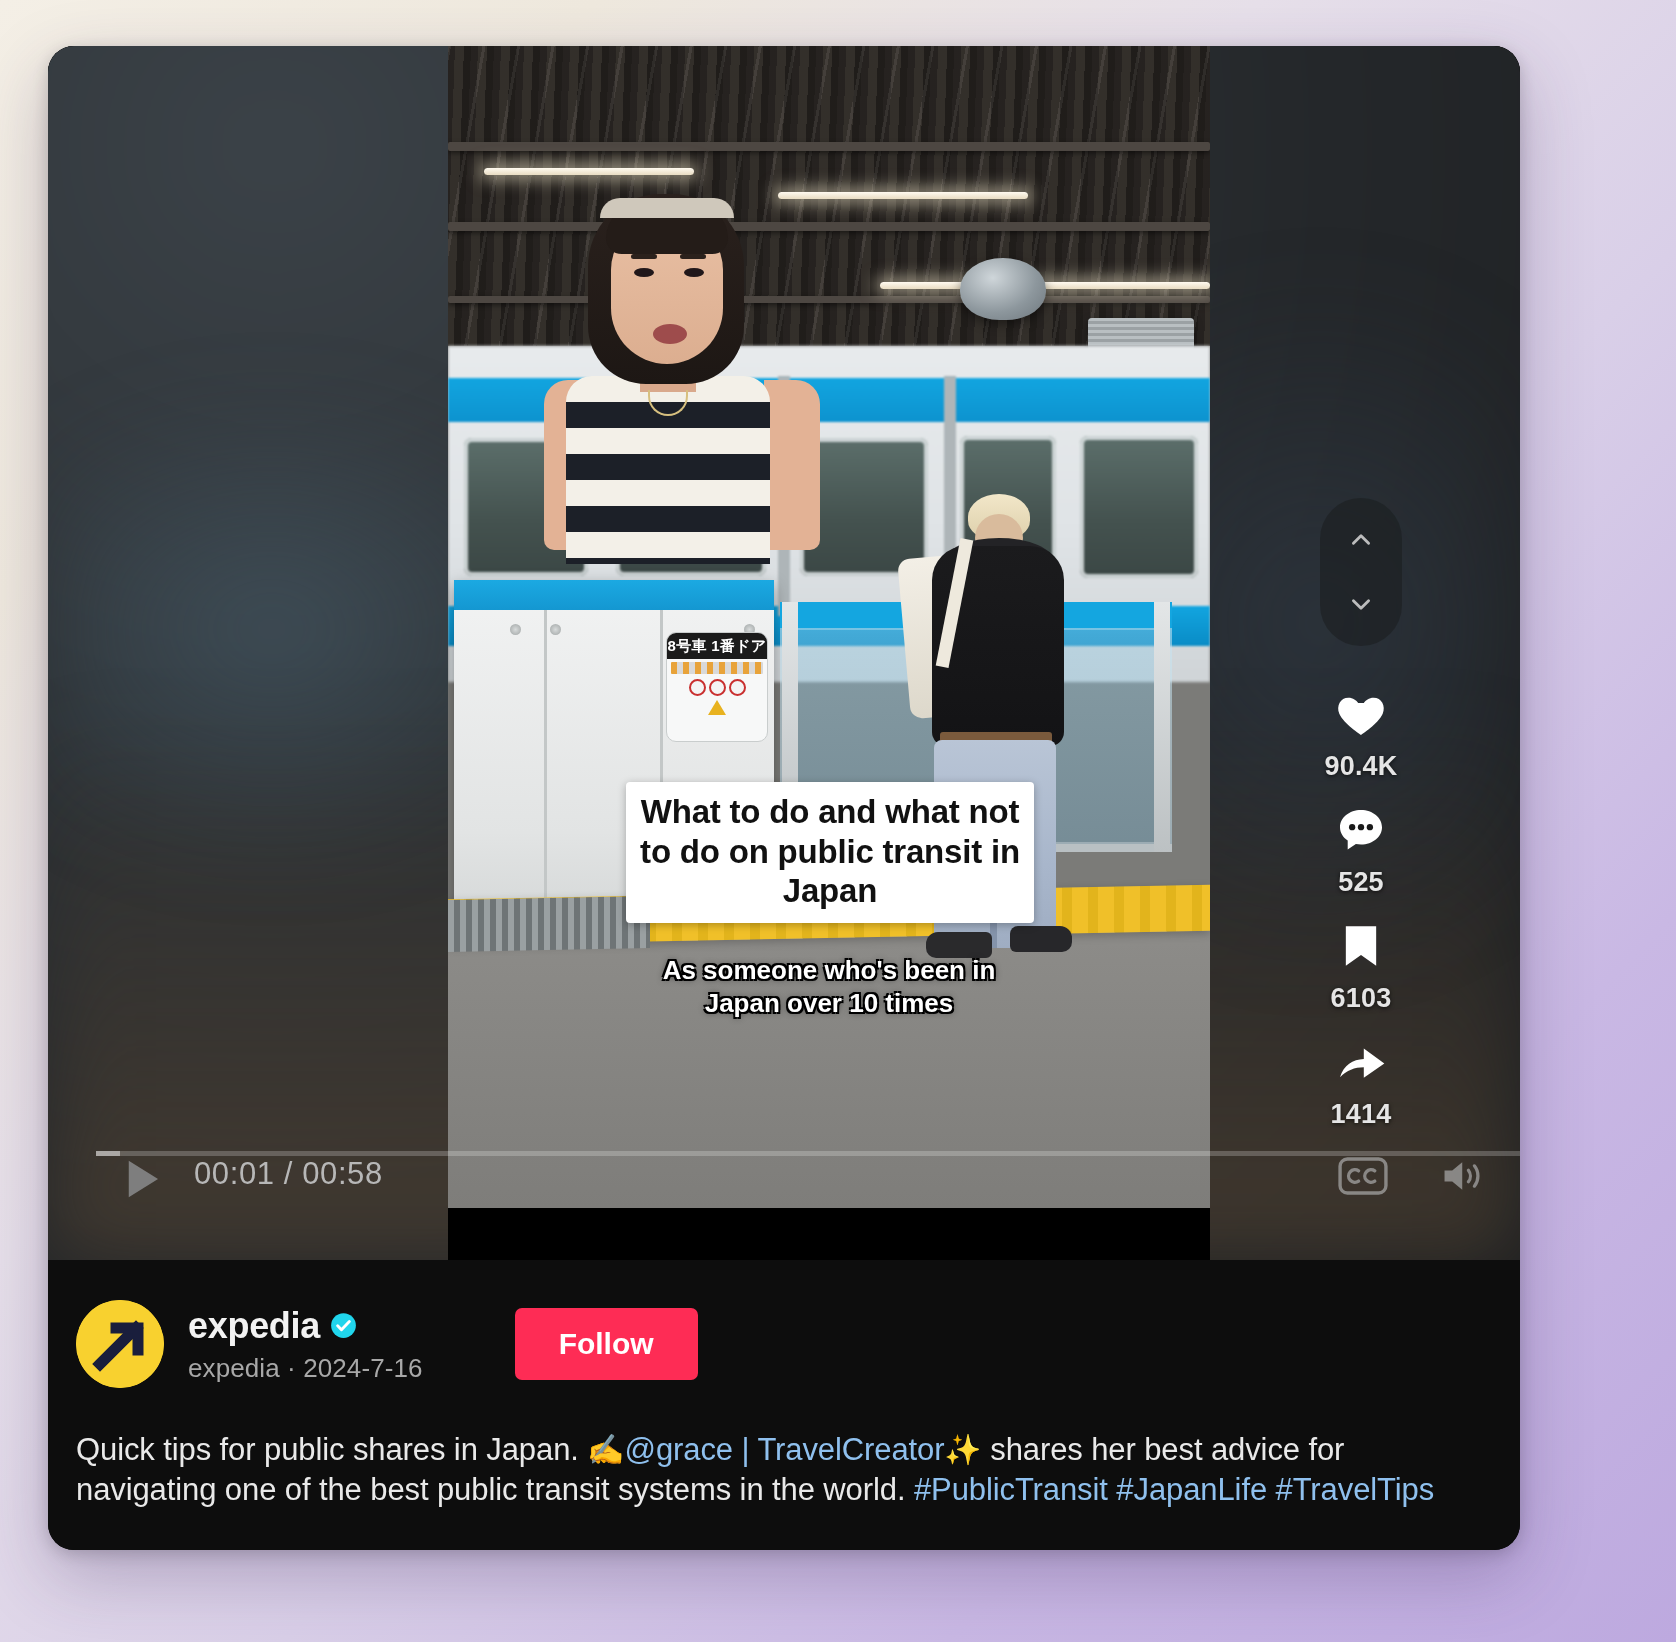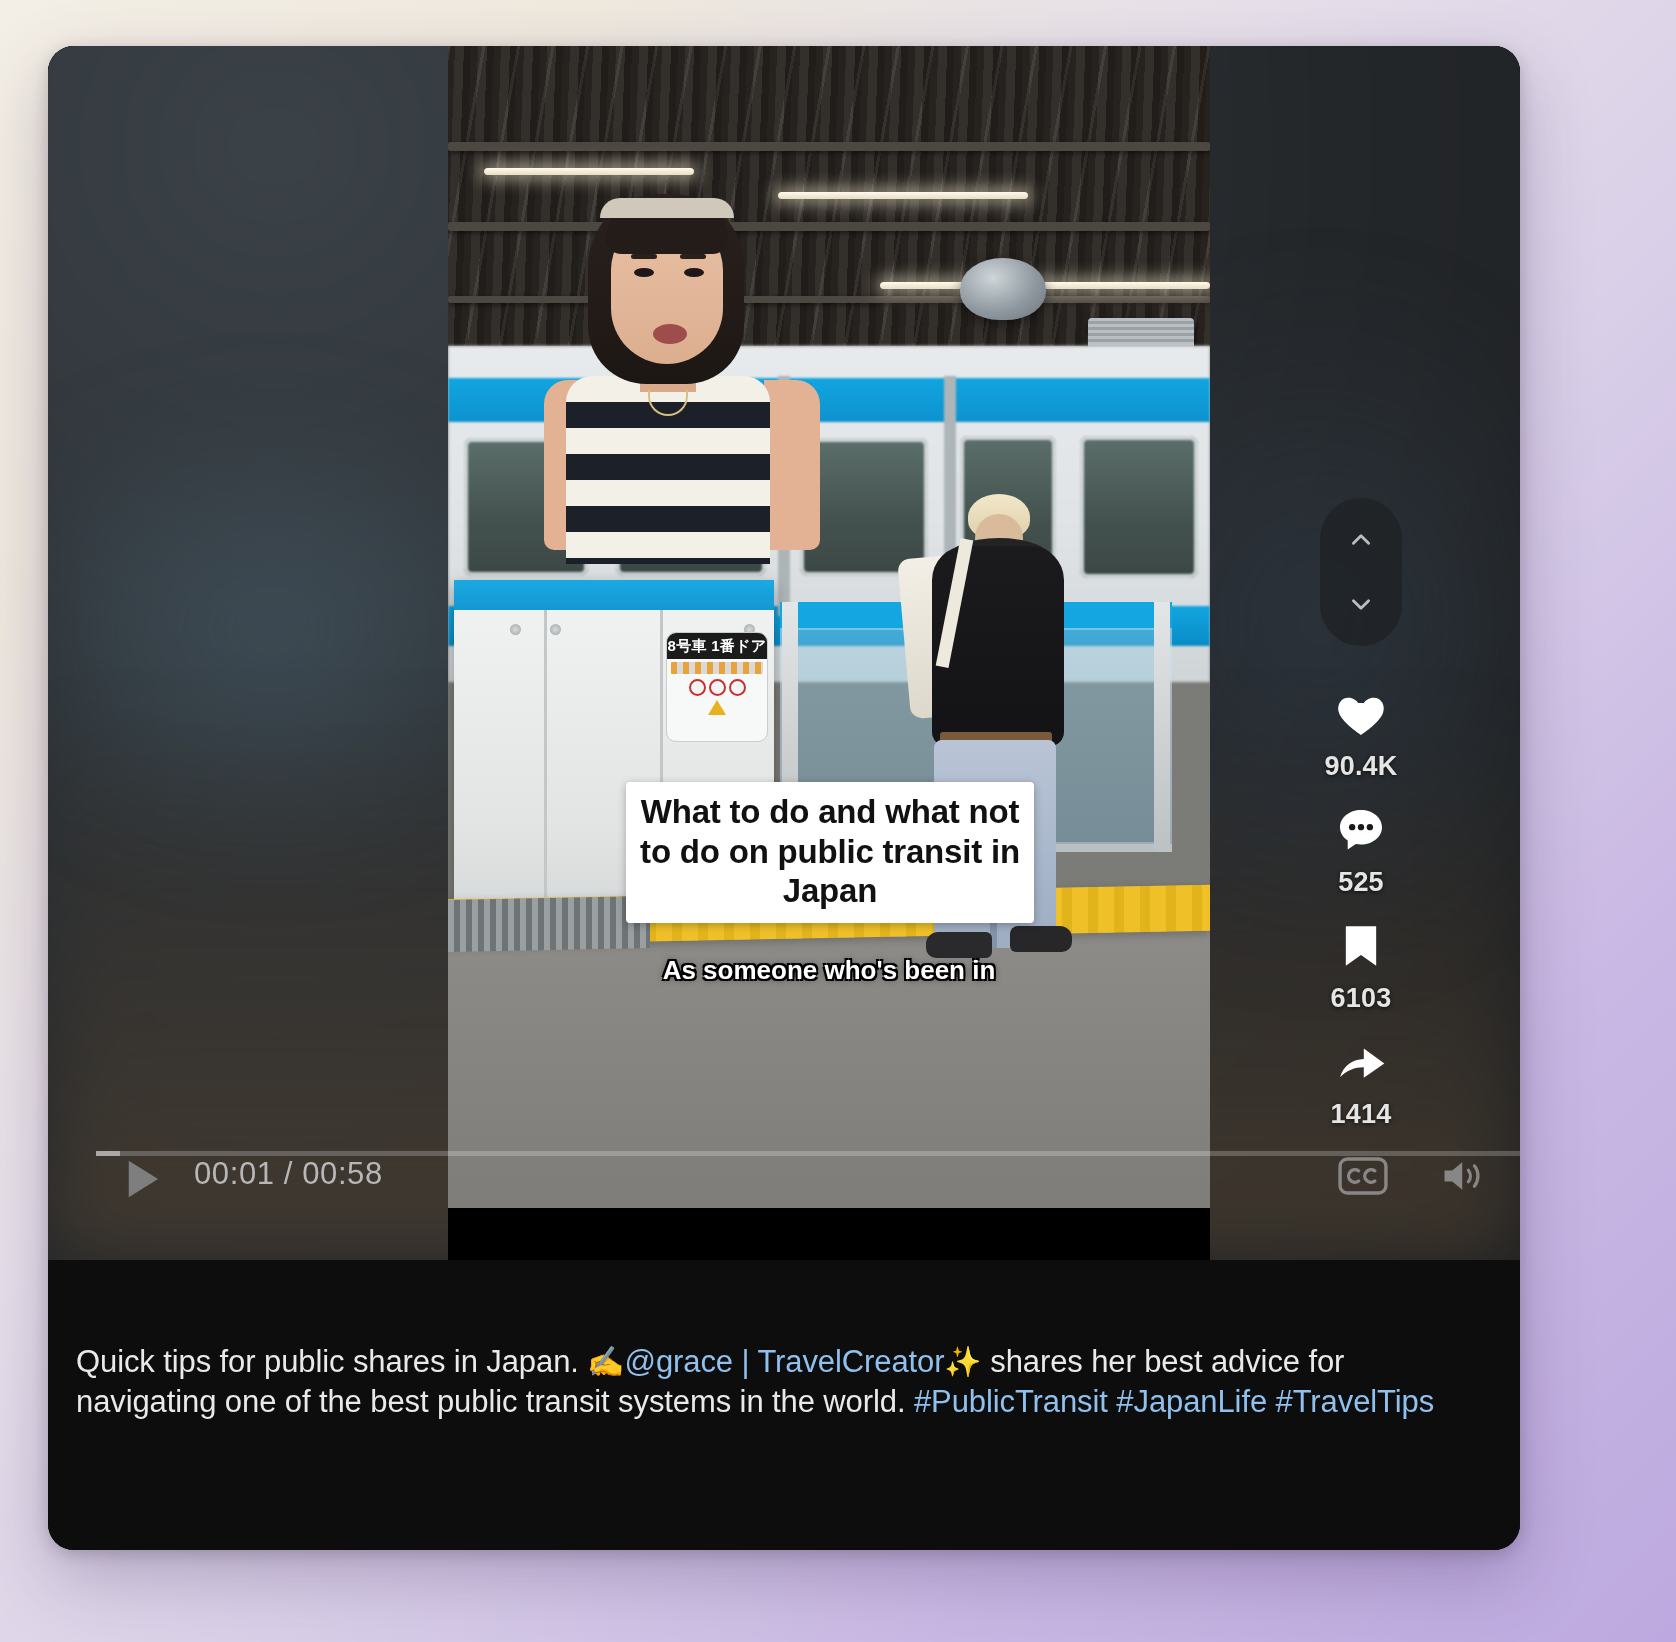--- a/index.html
+++ b/index.html
@@ -559,20 +559,21 @@
         <div class="cr cr-headband"></div>
         <div class="cr cr-brow l"></div>
         <div class="cr cr-brow r"></div>
         <div class="cr cr-eye l"></div>
         <div class="cr cr-eye r"></div>
         <div class="cr cr-mouth"></div>
 
         <div id="caption-title">What to do and what not to do on public transit in Japan</div>
         <div id="caption-sub">
           <div>As someone who's been in</div>
+          <div>Japan over 10 times</div>
         </div>
 
       </div>
       <div id="video-bottom-black"></div>
     </div>
 
     <div id="action-rail">
 
       <div id="nav-pill">
         <svg class="nav-chevron" viewBox="0 0 24 24">
@@ -637,20 +638,43 @@
           <path d="M18.5 9.2a6.2 6.2 0 010 7.6" fill="none" stroke="#a8a8a8" stroke-width="2.1" stroke-linecap="round"></path>
           <path d="M22.4 6.4a10.6 10.6 0 010 13.2" fill="none" stroke="#a8a8a8" stroke-width="2.1" stroke-linecap="round"></path>
         </svg>
       </div>
     </div>
 
   </div>
 
   <div id="meta-panel">
 
+    <div id="profile-row">
+
+      <div id="avatar">
+        <svg width="88" height="88" viewBox="0 0 88 88">
+          <circle cx="44" cy="44" r="44" fill="#f8d12f"></circle>
+          <path d="M24 64 L60 28" stroke="#191e3c" stroke-width="11" stroke-linecap="square" fill="none"></path>
+          <path d="M40 28 H62 V50" stroke="#191e3c" stroke-width="11" fill="none" stroke-linecap="square"></path>
+        </svg>
+      </div>
+
+      <div id="profile-text">
+        <div id="display-name-row">
+          <span id="display-name">expedia</span>
+          <svg id="verified-badge" viewBox="0 0 24 24">
+            <circle cx="12" cy="12" r="11" fill="#20d5ec"></circle>
+            <path d="M6.8 12.3l3.4 3.4 7-7.2" fill="none" stroke="#fff" stroke-width="2.6" stroke-linecap="round" stroke-linejoin="round"></path>
+          </svg>
+        </div>
+        <div id="handle-line">expedia · 2024-7-16</div>
+      </div>
+
+      <button id="follow-button">Follow</button>
+    </div>
 
     <div id="caption-block">
       <span>Quick tips for public shares in Japan. </span><span class="emoji">✍️</span><span class="mention">@grace</span><span class="mention"> | </span><span class="mention">TravelCreator</span><span class="emoji">✨</span><span> shares her best advice for navigating one of the best public transit systems in the world. </span><span class="hashtag">#PublicTransit</span>
       <span class="hashtag">#JapanLife</span>
       <span class="hashtag">#TravelTips</span>
     </div>
 
   </div>
 </div>
 

